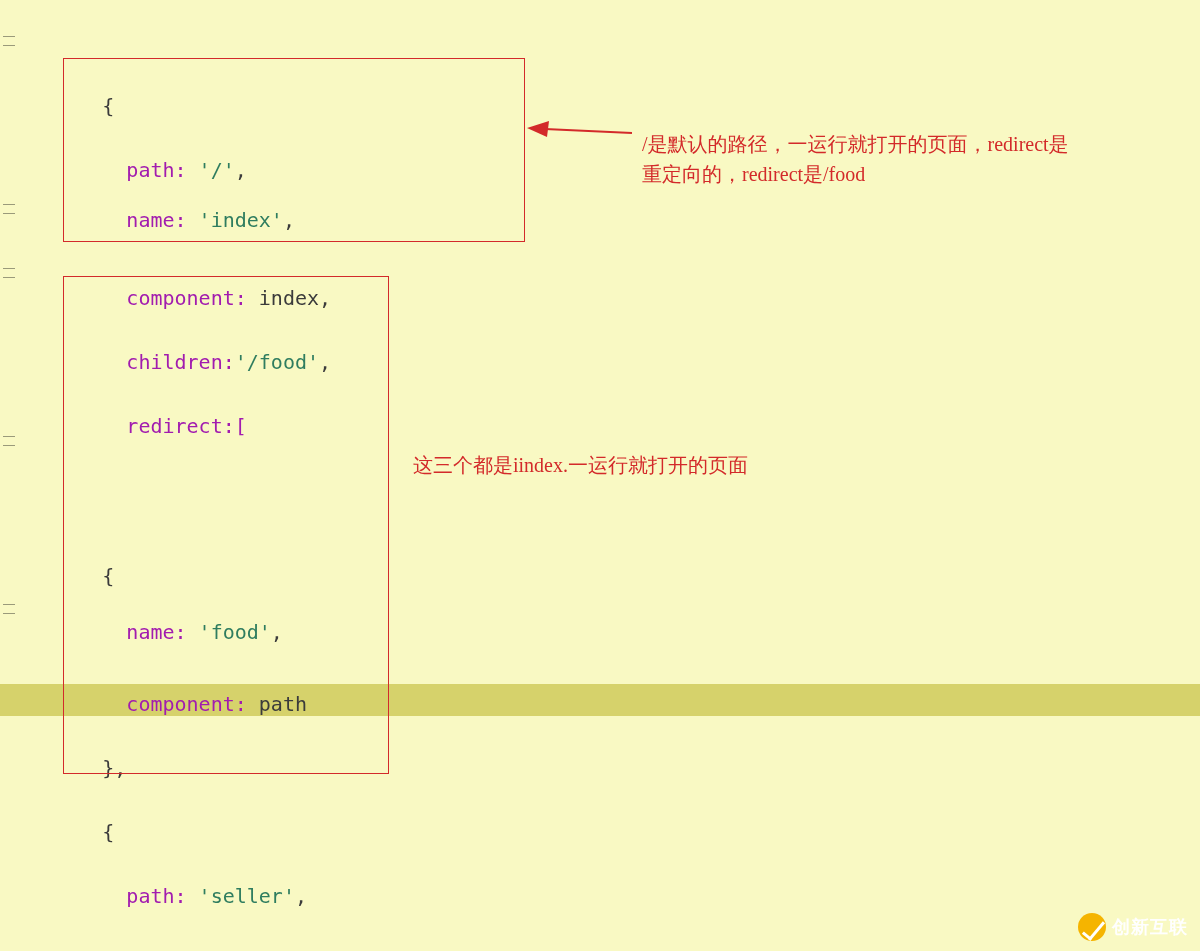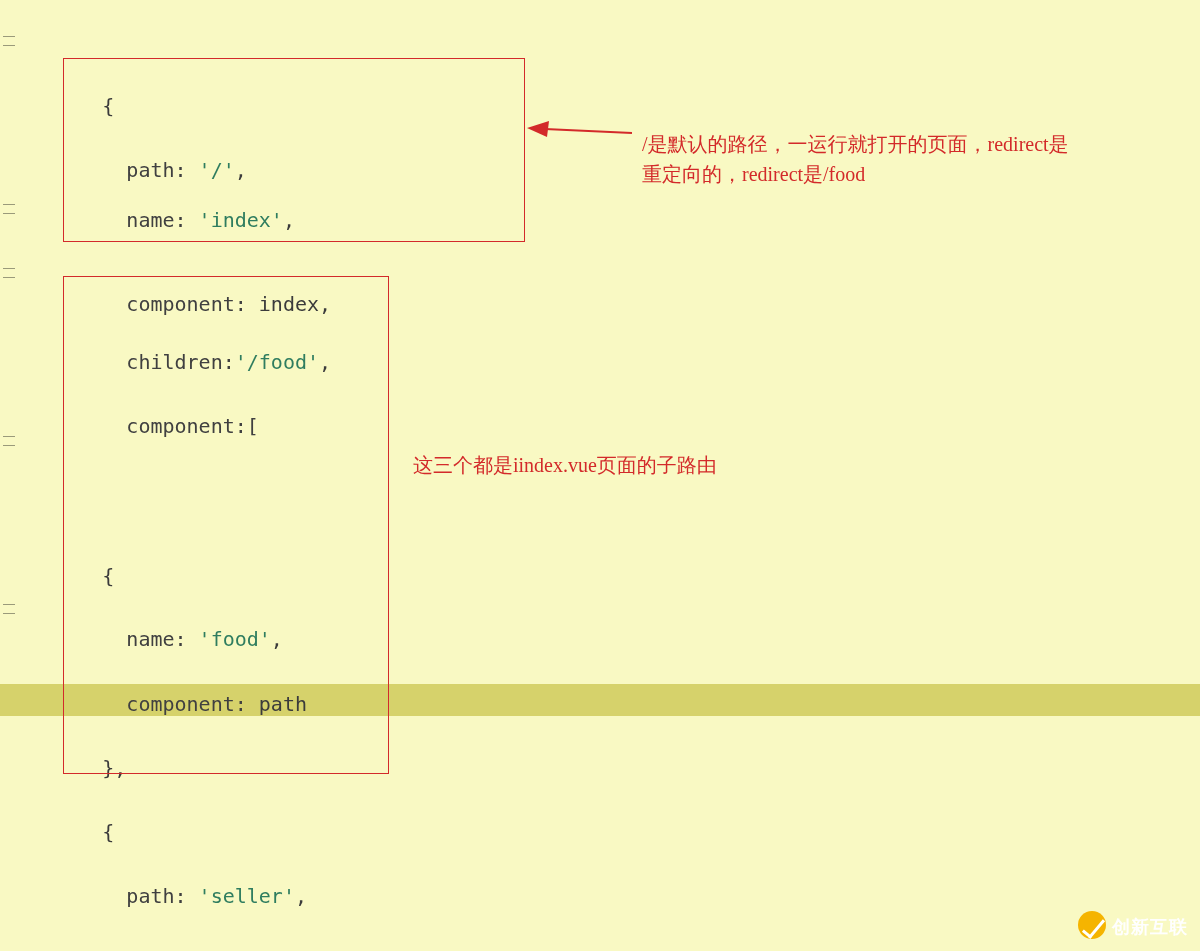--- a/index.html
+++ b/index.html
@@ -35,21 +35,21 @@
   .code-area {
     position: absolute;
     left: 30px;
     top: 0;
     width: 1170px;
     height: 951px;
     white-space: pre;
   }
   .line { height: 32px; }
   .punct { color: #3b3b3b; }
-  .key { color: #404040; }
+  .key { color: #a21caf; }
   .string { color: #2f7d5f; }
   .ident { color: #3b3b3b; }
   .highlight-line {
     position: absolute;
     left: 0;
     width: 1200px;
     height: 32px;
     background: #d6d26b;
     z-index: 0;
   }
@@ -70,21 +70,21 @@
     color: #d32a2a;
     line-height: 30px;
     white-space: nowrap;
     z-index: 6;
   }
   .watermark {
     position: absolute;
     right: 12px;
     bottom: 8px;
     display: flex;
-    align-items: flex-start;
+    align-items: center;
     gap: 6px;
     z-index: 10;
   }
   .wm-icon {
     width: 28px;
     height: 28px;
     background: #f5b400;
     border-radius: 50%;
     position: relative;
   }
@@ -131,47 +131,47 @@
     <polygon points="0,13 22,6 20,22" fill="#d32a2a"></polygon>
   </svg>
 </div>
 
 <div class="annotation" style="left:642px; top:129px">
   <span>/是默认的路径，一运行就打开的页面，redirect是</span><br>
   <span>重定向的，redirect是/food</span>
 </div>
 
 <div class="annotation" style="left:413px; top:450px">
-  <span>这三个都是iindex.vue页面的子路由</span>
+  <span>这三个都是iindex.一运行就打开的页面</span>
 </div>
 
 <div class="code-area">
 <div class="line" style="position:relative; top:26px">
   <span class="punct">    {</span>
 </div>
 <div class="line" style="position:relative; top:26px">
   <span class="key">      path: </span><span class="string">'/'</span><span class="punct">,</span>
 </div>
 <div class="line" style="position:relative; top:12px">
   <span class="key">      name: </span><span class="string">'index'</span><span class="punct">,</span>
 </div>
-<div class="line" style="position:relative; top:32px">
+<div class="line" style="position:relative; top:26px">
   <span class="key">      component: </span><span class="ident">index</span><span class="punct">,</span>
 </div>
 <div class="line" style="position:relative; top:26px">
   <span class="key">      children:</span><span class="string">'/food'</span><span class="punct">,</span>
 </div>
 <div class="line" style="position:relative; top:26px">
-  <span class="key">      component:[</span>
+  <span class="key">      redirect:[</span>
 </div>
 <div class="line" style="position:relative; top:26px"><span></span></div>
 <div class="line" style="position:relative; top:48px">
   <span class="punct">    {</span>
 </div>
-<div class="line" style="position:relative; top:47px">
+<div class="line" style="position:relative; top:40px">
   <span class="key">      name: </span><span class="string">'food'</span><span class="punct">,</span>
 </div>
 <div class="line" style="position:relative; top:48px">
   <span class="key">      component: </span><span class="ident">path</span>
 </div>
 <div class="line" style="position:relative; top:48px">
   <span class="punct">    },</span>
 </div>
 <div class="line" style="position:relative; top:48px">
   <span class="punct">    {</span>

